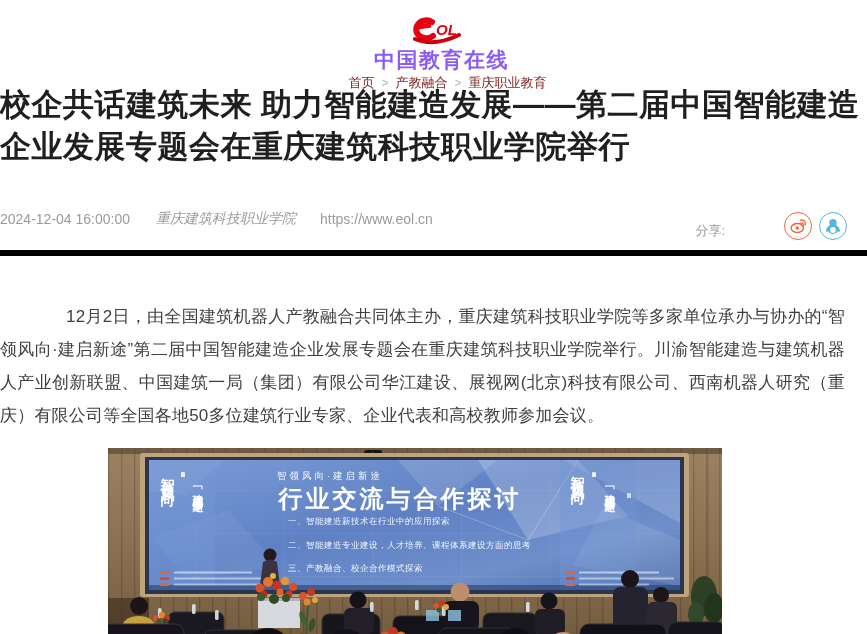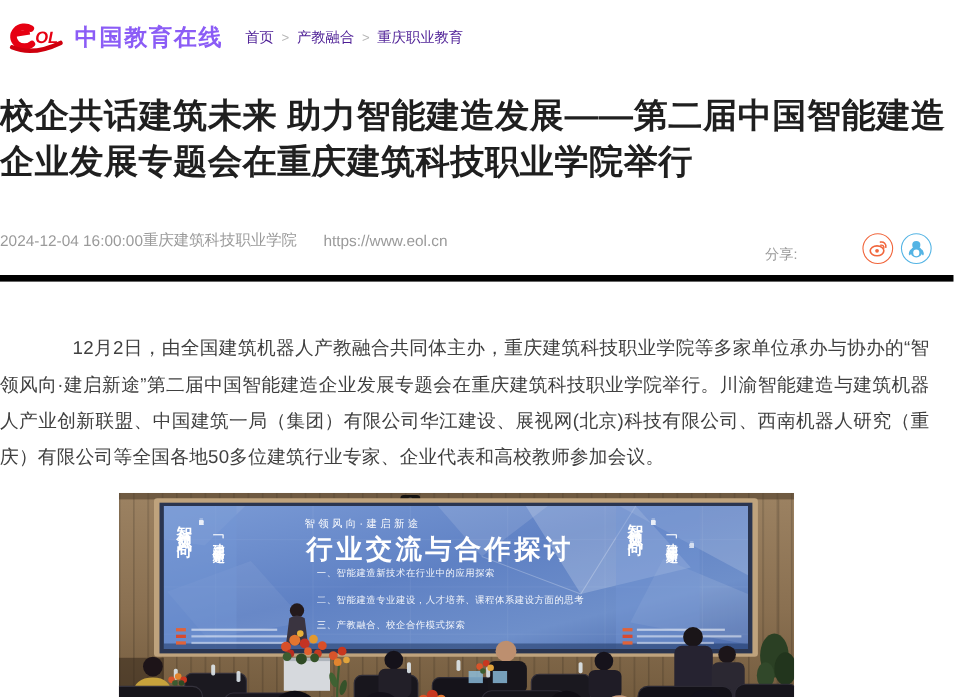--- a/index.html
+++ b/index.html
@@ -3,36 +3,36 @@
 <meta charset="utf-8">
 <style>
   html,body{margin:0;padding:0;}
   body{
     width:867px;height:634px;overflow:hidden;background:#ffffff;
     font-family:"Liberation Sans","DejaVu Sans",sans-serif;color:#1a1a1a;
   }
   .page{position:relative;width:867px;height:634px;background:#fff;}
 
   
-  .site-header{display:flex;align-items:center;height:40px;padding:14px 0 0 8px;}
+  .site-header{display:flex;align-items:center;height:40px;padding:14px 0 0 8px;flex-direction:column;}
   .logo{display:flex;align-items:center;cursor:pointer;}
   .logo svg{display:block;}
   .brand{font-size:21px;font-weight:bold;letter-spacing:1.5px;margin-left:8px;color:#8b5cf6;cursor:pointer;white-space:nowrap;}
   .breadcrumb{margin-left:20px;font-size:13px;color:#a3a3a3;display:flex;align-items:center;gap:7px;white-space:nowrap;}
-  .breadcrumb a{color:#4c1d95;text-decoration:none;cursor:pointer;}
+  .breadcrumb a{color:#7f1d1d;text-decoration:none;cursor:pointer;}
   .breadcrumb .sep{color:#b5b5b5;font-size:12px;}
 
   
   h1.title{margin:30px 0 0;padding:0;text-align:left;font-size:31px;line-height:42px;
     font-weight:bold;color:#1f1f1f;letter-spacing:0.5px;}
 
   
   .meta{display:flex;align-items:center;margin-top:30px;padding:0 20px 10px 0;
     border-bottom:6px solid #000000;color:#9a9a9a;font-size:14px;}
-  .meta .m-src{}
+  .meta .m-src{margin-left:26px;font-style:italic;}
   .meta .m-url{margin-left:24px;}
   .share{margin-left:auto;display:flex;align-items:flex-end;margin-top:14px;}
   .share-label{font-size:13px;color:#9a9a9a;margin-right:52px;}
   .share-icon{width:28px;height:28px;border-radius:50%;display:flex;align-items:center;
     justify-content:center;margin-left:7px;cursor:pointer;border:1px solid transparent;background:#fff;box-sizing:border-box;}
   .share-icon.weibo{border-color:#f1663c;}
   .share-icon.qq{border-color:#54b4e4;}
 
   
   .body-text{margin:44px 0 0;padding:0 22px 0 0;font-size:17px;line-height:33px;

